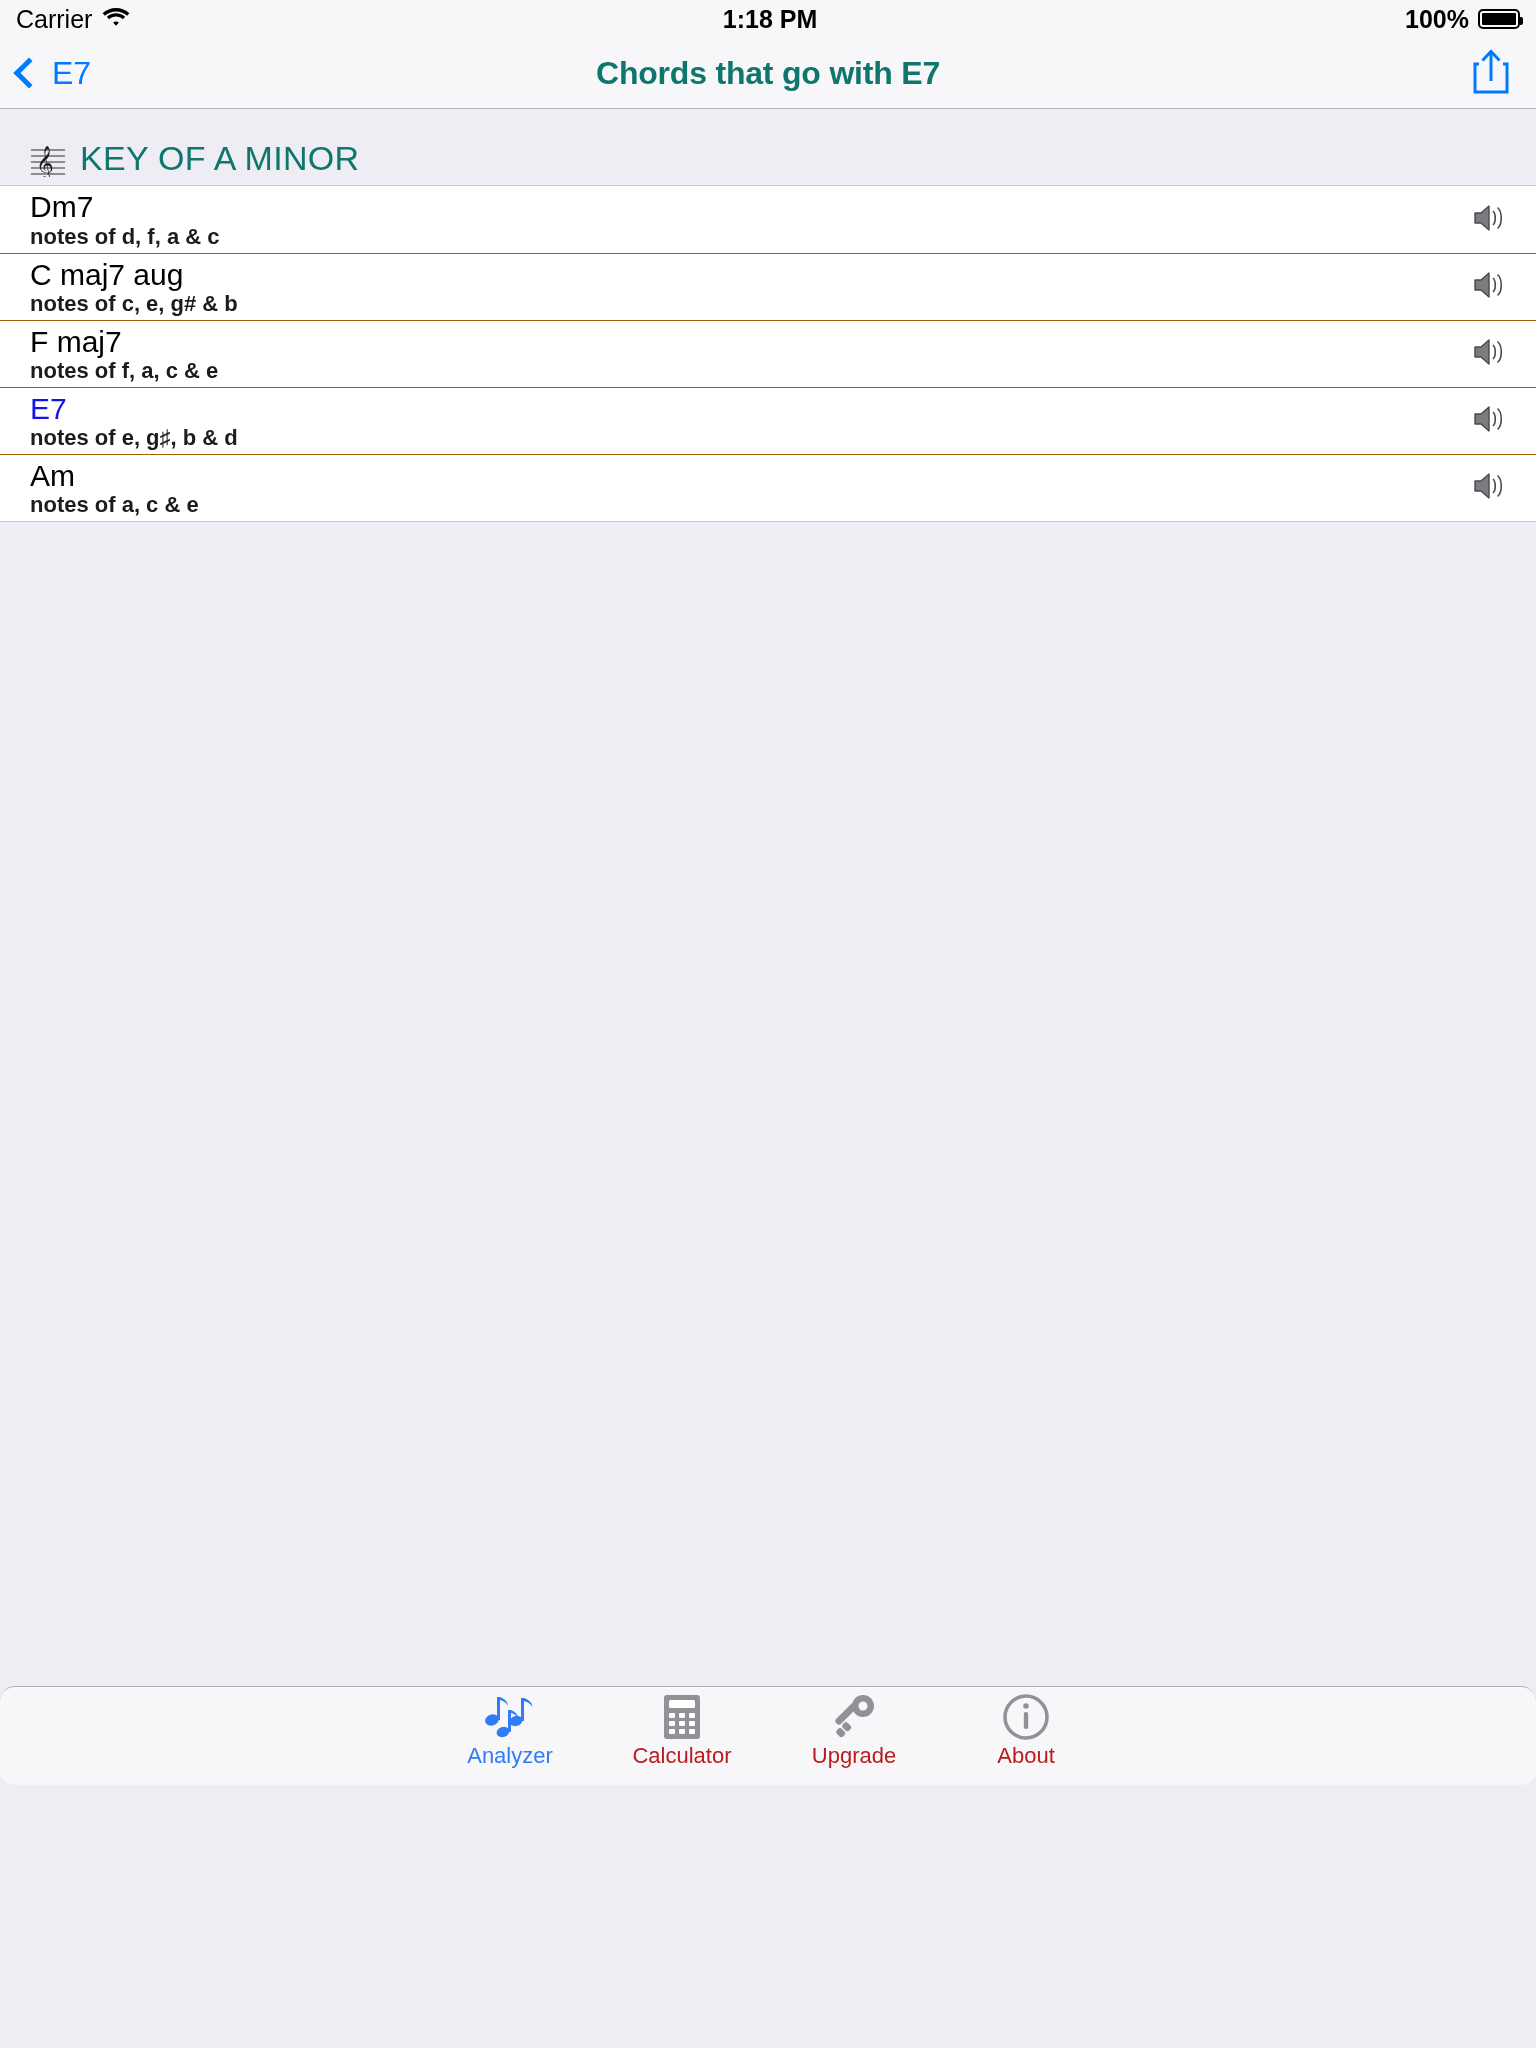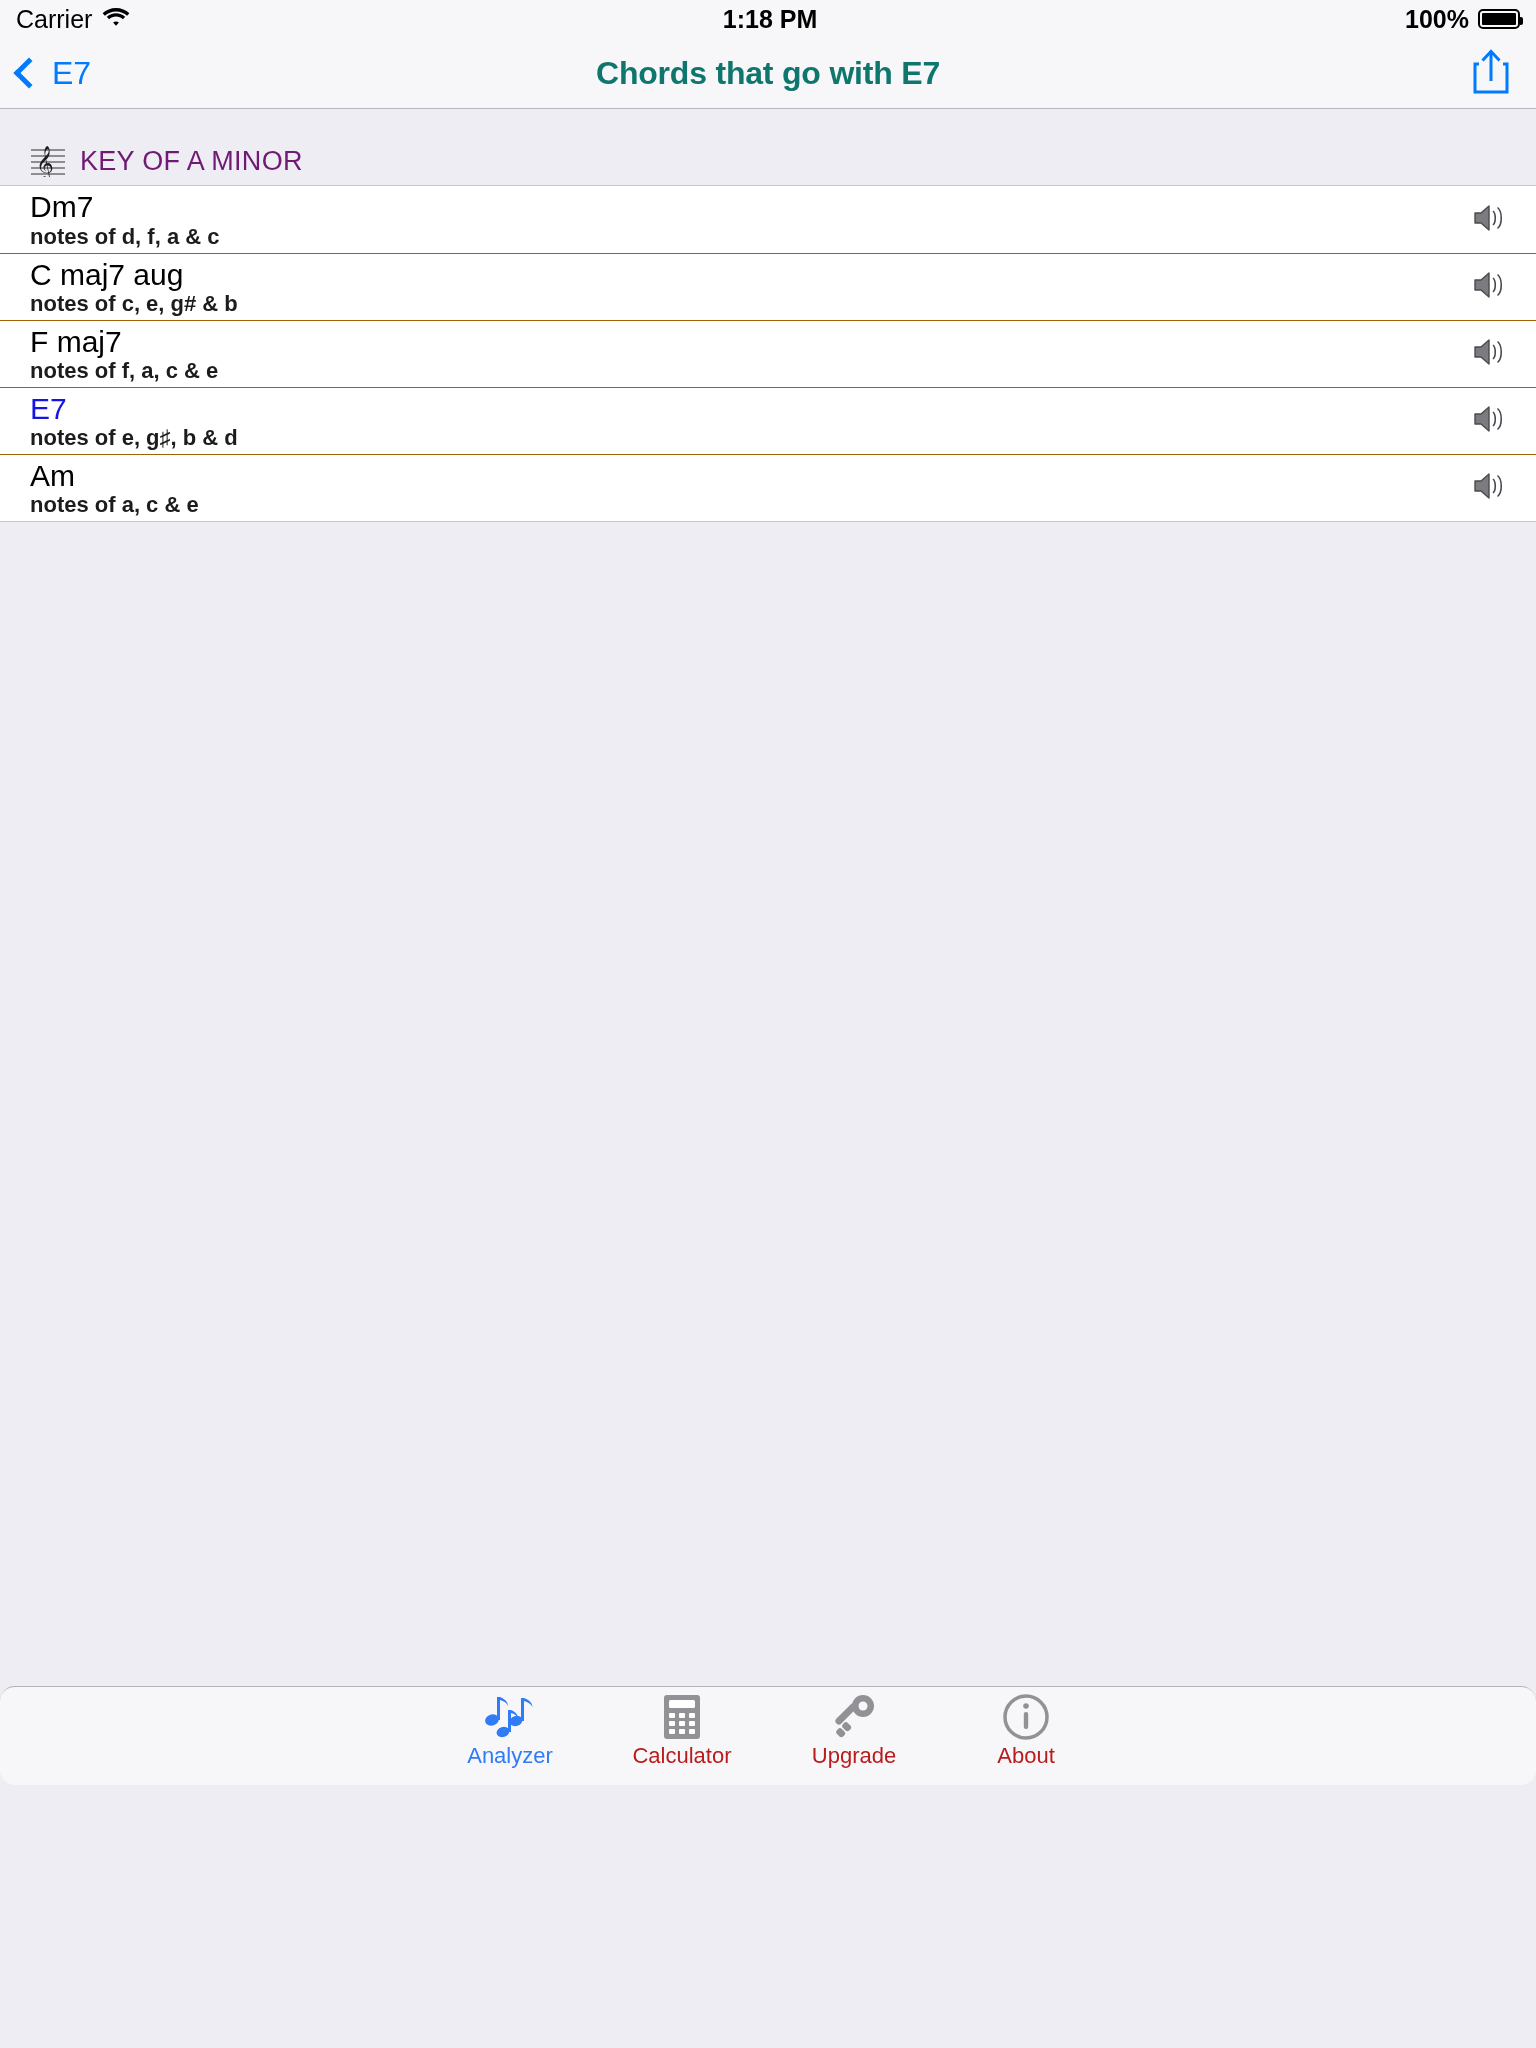--- a/index.html
+++ b/index.html
@@ -55,21 +55,21 @@
   .nav-share{position:absolute;right:24px;cursor:pointer;}
 
   
   .content{flex:1 1 auto;background:#eeedf3;overflow:hidden;}
   .section-header{
     height:68px;display:flex;align-items:flex-end;padding:0 0 8px 30px;
     gap:14px;
   }
   .clef-icon{width:36px;height:32px;display:block;}
   .section-title{
-    font-size:27px;color:#701a75;letter-spacing:0.3px;line-height:1;
+    font-size:34px;color:#0f766e;letter-spacing:0.3px;line-height:1;
     padding-bottom:2px;
   }
   .list{background:#fff;border-top:1px solid #c8c7cc;border-bottom:1px solid #c8c7cc;}
   .row{
     height:67px;background:#fff;position:relative;
     display:flex;align-items:center;
     padding:0 0 0 30px;box-sizing:border-box;cursor:pointer;
   }
   .row + .row{border-top:1px solid #a16207;}
   .row-text{display:flex;flex-direction:column;justify-content:center;gap:2px;}

